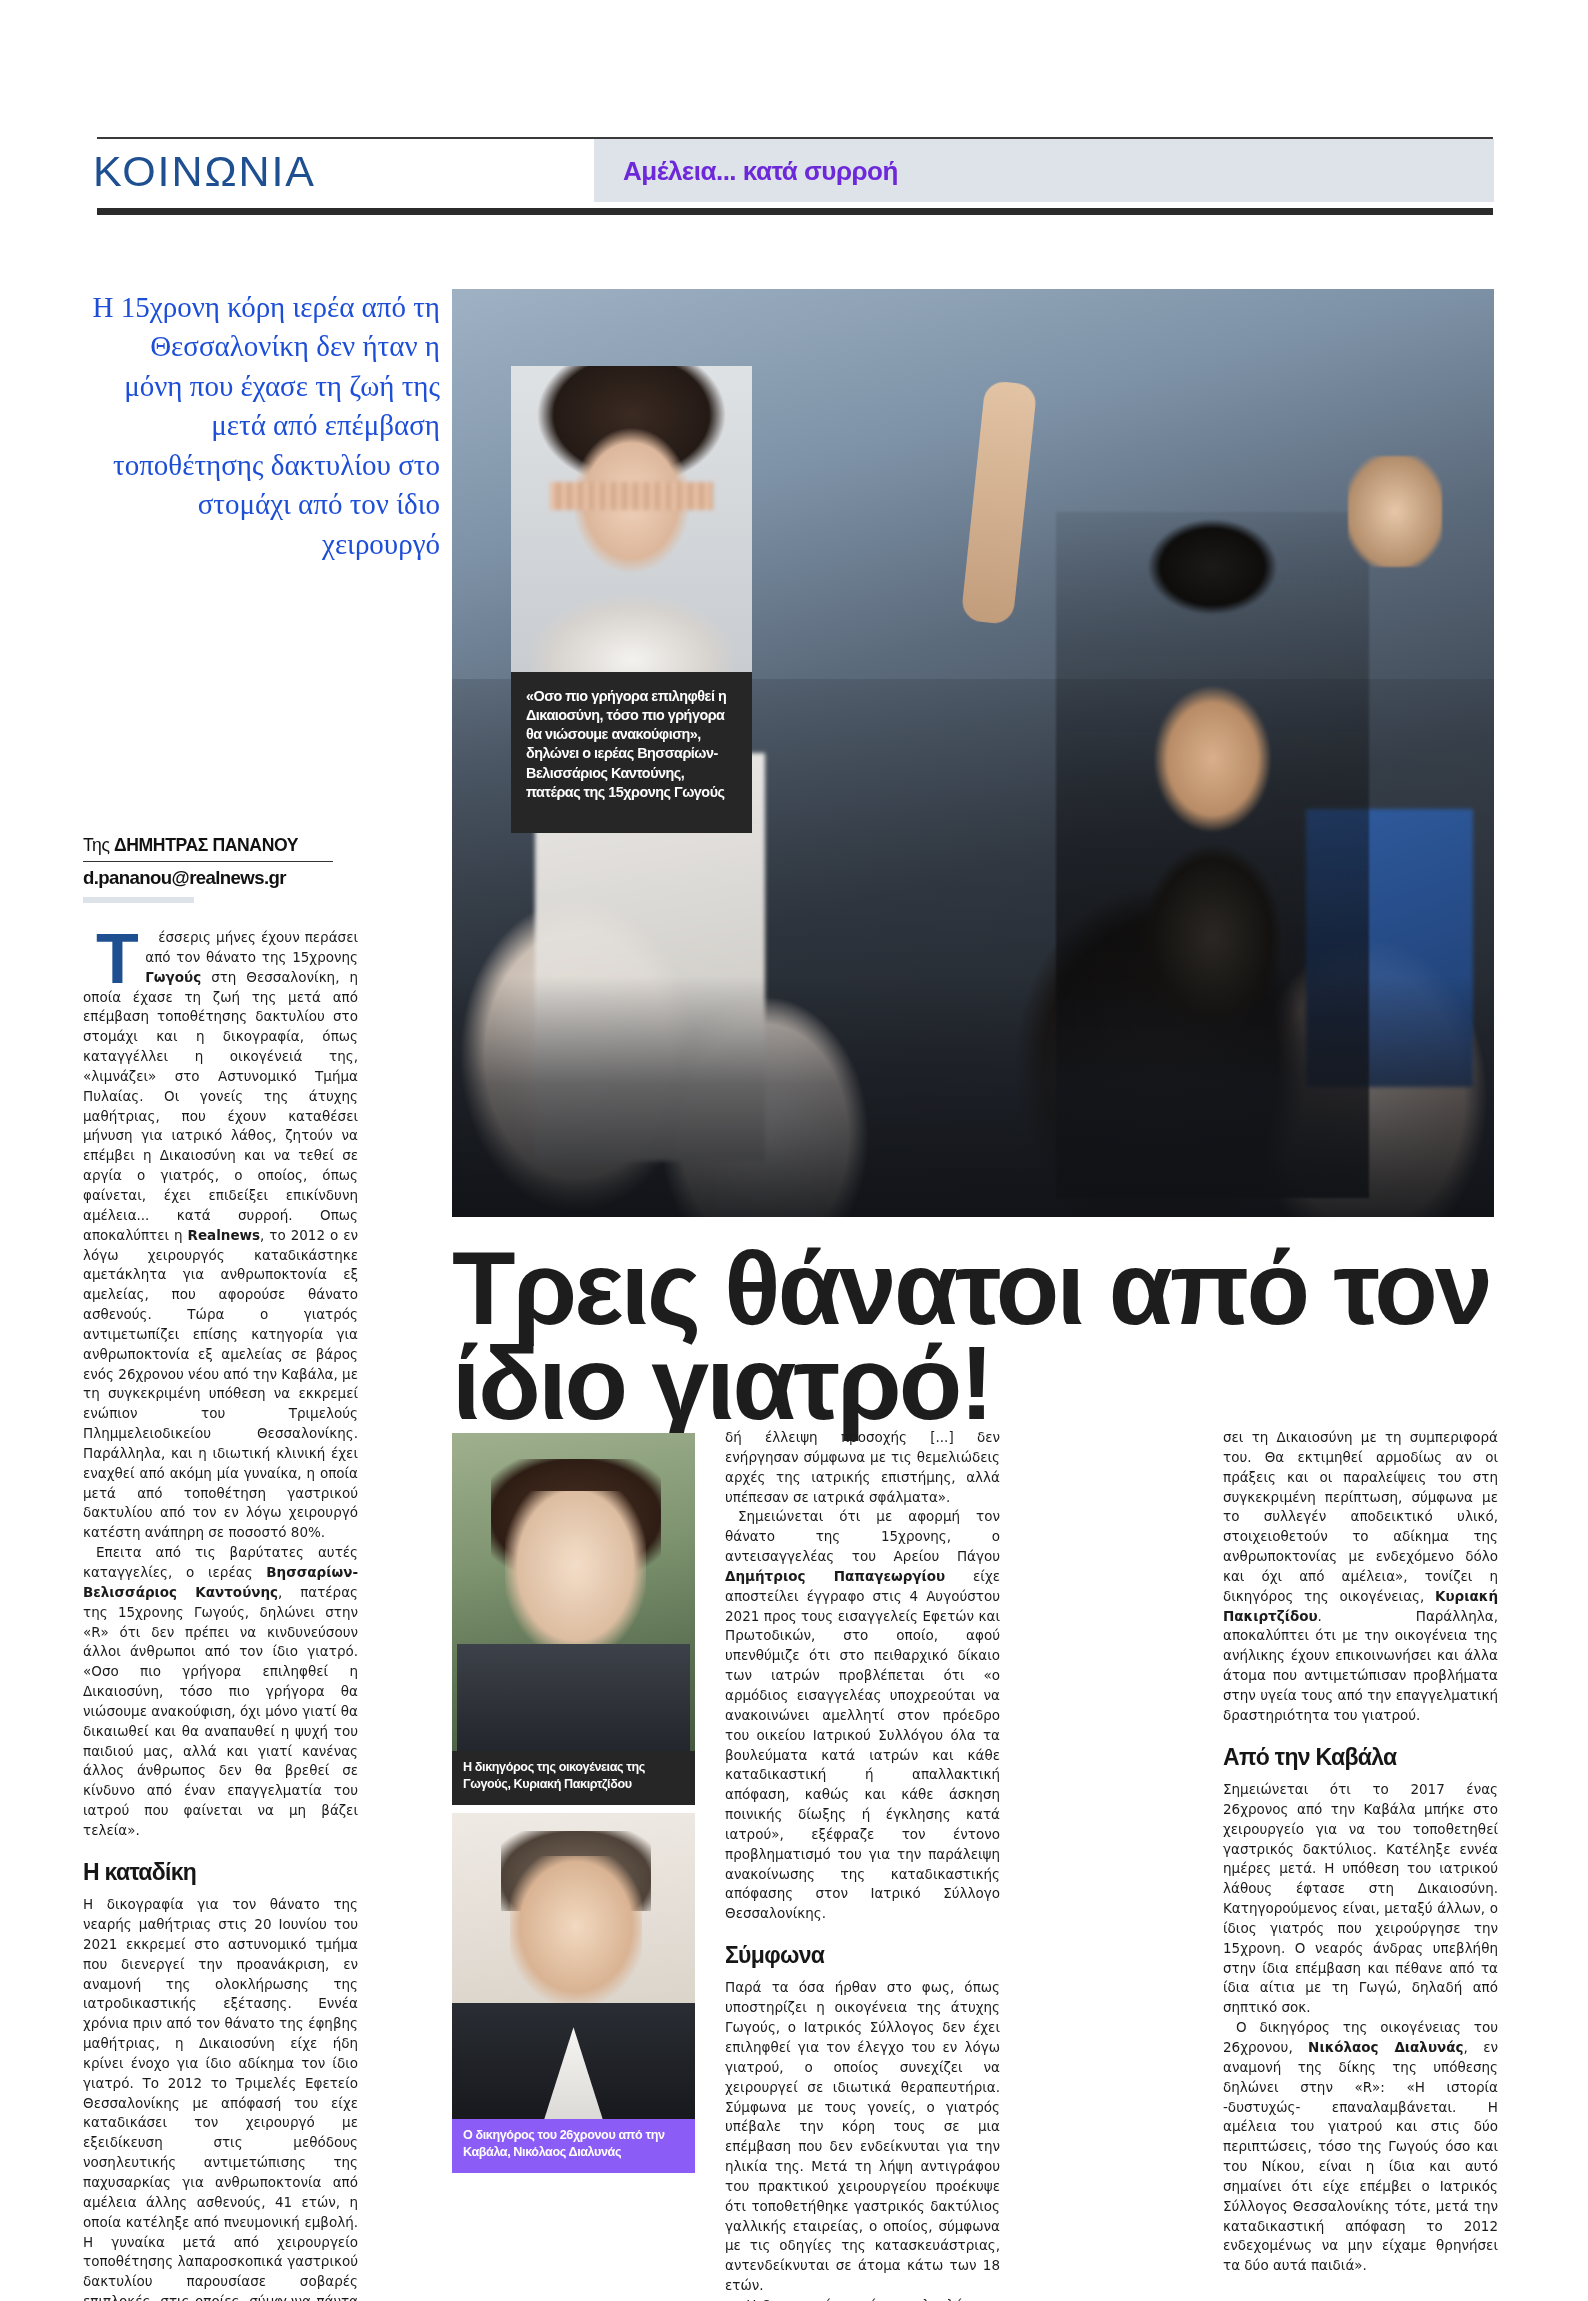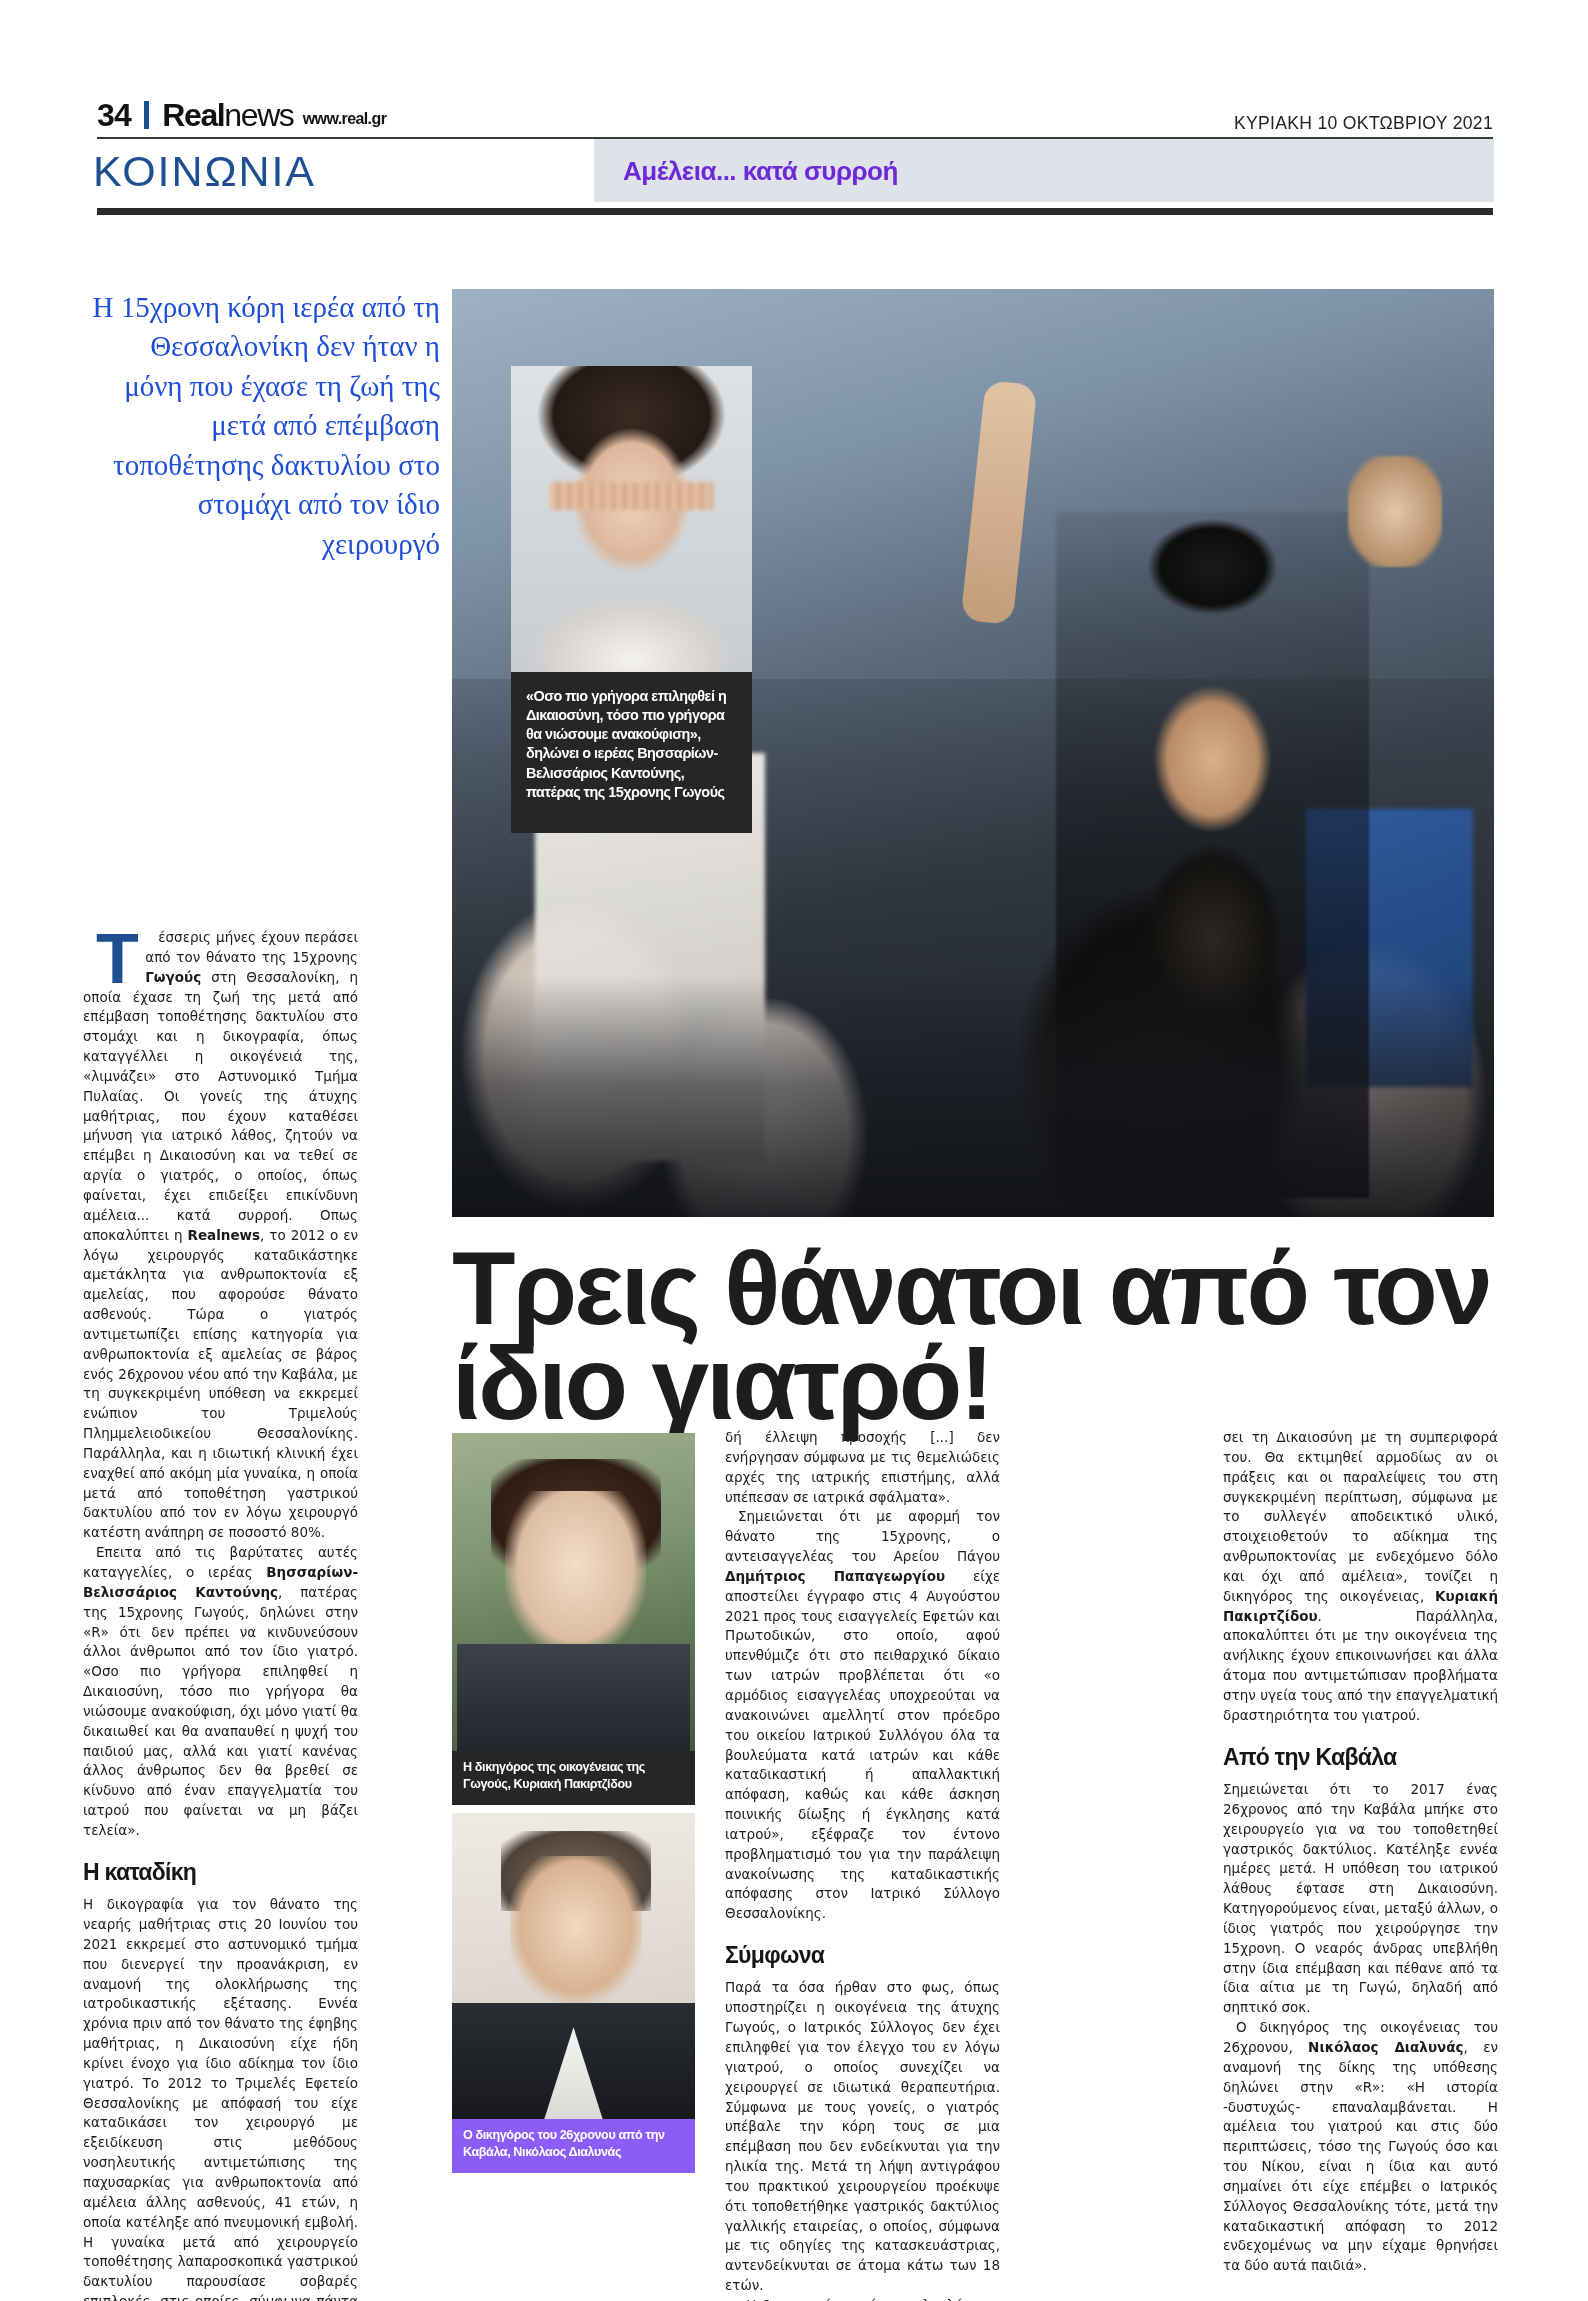--- a/index.html
+++ b/index.html
@@ -186,38 +186,34 @@
   .cap-b { position:absolute; left:452px; top:2119px; width:243px; height:54px;
     background:#8b5cf6; color:#fff; box-sizing:border-box; padding:8.3px 11px;
     font-family:"Liberation Sans", sans-serif; font-weight:bold; font-size:12.6px;
     line-height:1.3; letter-spacing:-0.4px; }
 </style>
 </head>
 <body>
 
 <div class="page">
 
-  <div class="masthead">
-    <div class="mh-left">
-      <span class="pagenum">34</span>
-      <span class="mh-bar"></span>
-      <span class="logo"><b>Real</b><span class="light">news</span></span>
-      <span class="site">www.real.gr</span>
-    </div>
-    <div class="mh-date">ΚΥΡΙΑΚΗ 10 ΟΚΤΩΒΡΙΟΥ 2021</div>
-  </div>
   <div class="rule-thin"></div>
 
   <div class="band-grey"></div>
   <div class="section-name">ΚΟΙΝΩΝΙΑ</div>
   <div class="band-title">Αμέλεια... κατά συρροή</div>
   <div class="rule-thick"></div>
 
   <div class="kicker">Η 15χρονη κόρη ιερέα από τη Θεσσαλονίκη δεν ήταν η μόνη που έχασε τη ζωή της μετά από επέμβαση τοποθέτησης δακτυλίου στο στομάχι από τον ίδιο χειρουργό</div>
 
+  <div class="byline">
+    <div class="byline-name"><span>Της </span><b>ΔΗΜΗΤΡΑΣ ΠΑΝΑΝΟΥ</b></div>
+    <div class="byline-mail">d.pananou@realnews.gr</div>
+    <div class="byline-tick"></div>
+  </div>
 
   <div class="mainphoto">
     <div class="mp-sky"></div>
     <div class="mp-crowdA"></div>
     <div class="mp-white"></div>
     <div class="mp-blue"></div>
     <div class="mp-priest"></div>
     <div class="mp-arm"></div>
     <div class="mp-hands"></div>
     <div class="mp-front"></div>

